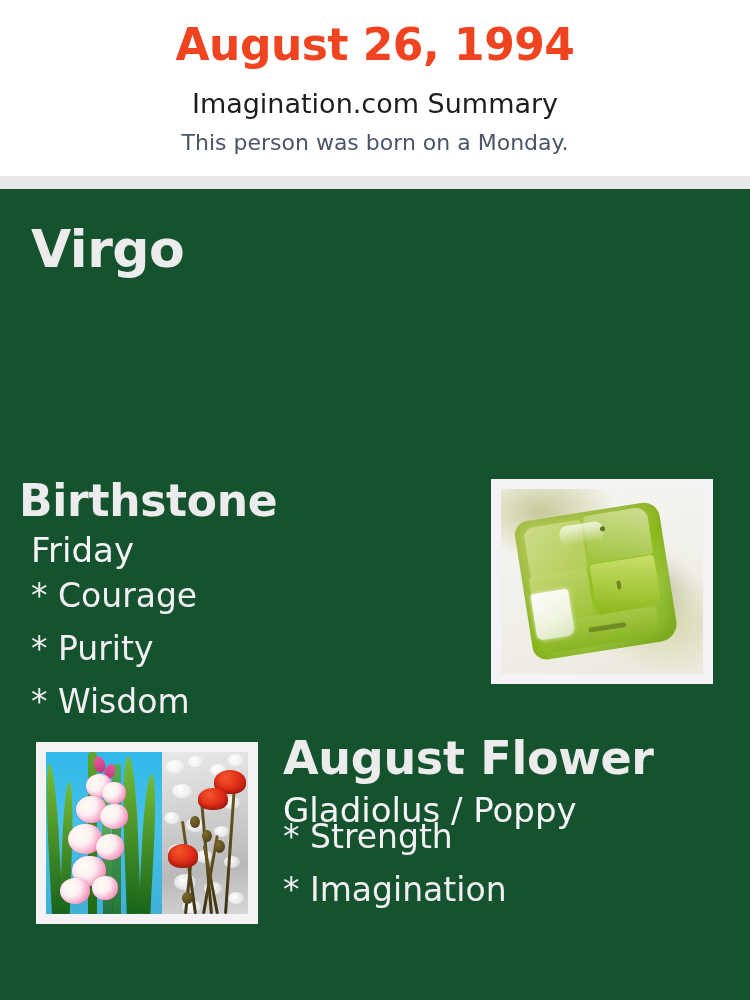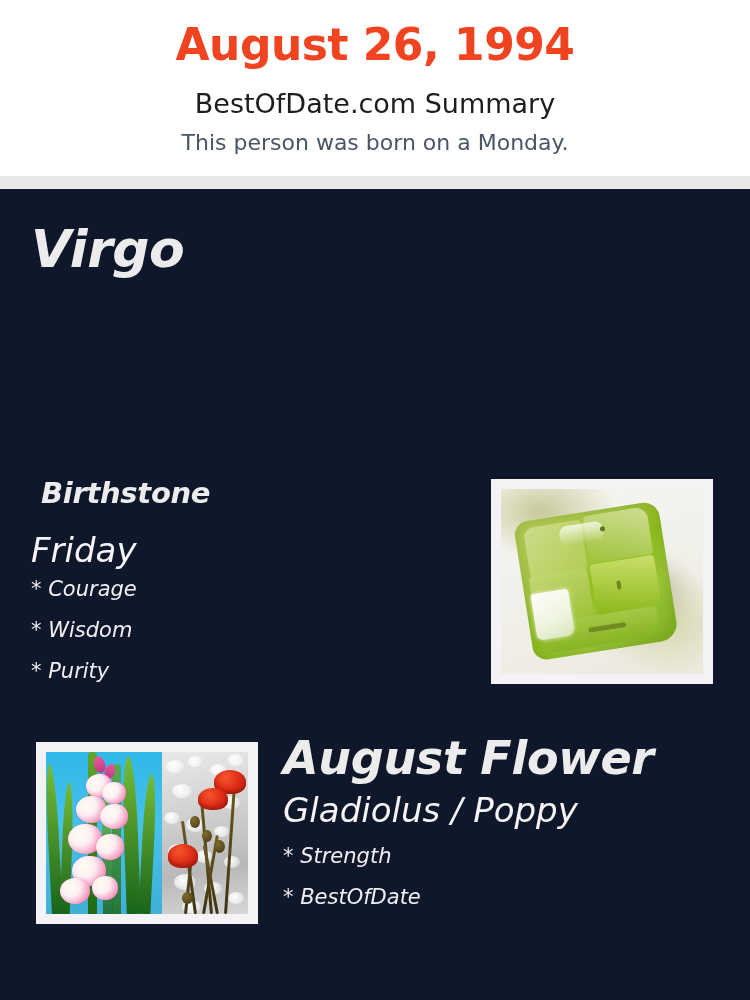--- a/index.html
+++ b/index.html
@@ -33,52 +33,51 @@
     line-height:1.1;
   }
   .gray-band {
     position:absolute; left:0; top:176px; width:750px; height:13px;
     background:#e9e7ea;
   }
 
   
   .body-purple {
     position:absolute; left:0; top:189px; width:750px; height:811px;
-    background:#0f172a;
-    font-style:italic;
+    background:#14532d;
   }
 
   
   .zodiac-name {
     position:absolute; left:31px; top:34px;
     font-size:52px; font-weight:bold; color:#ececec;
     line-height:1.0; letter-spacing:-0.5px;
   }
   .zodiac-desc {
     position:absolute; left:31px; top:101px; width:640px;
     font-size:33px; font-weight:normal; color:#f6f4f7;
     line-height:1.33;
   }
 
   
   .stone-title {
-    position:absolute; left:41px; top:290px;
-    font-size:29px; font-weight:bold; color:#ececec;
+    position:absolute; left:19px; top:290px;
+    font-size:44px; font-weight:bold; color:#ececec;
     line-height:1.0; letter-spacing:-0.3px;
   }
   .stone-name {
     position:absolute; left:31px; top:344px;
     font-size:34px; font-weight:normal; color:#f6f4f7;
     line-height:1.0;
   }
   .stone-traits {
     position:absolute; left:31px; top:390px; width:330px;
   }
   .trait {
-    font-size:21px; font-weight:normal; color:#f2eff4;
+    font-size:33px; font-weight:normal; color:#f2eff4;
     line-height:1.0; margin-bottom:20px; white-space:nowrap;
   }
 
   
   .stone-frame {
     position:absolute; left:491px; top:290px;
     width:222px; height:205px;
     background:#f4f2f4; padding:10px;
   }
   .stone-photo {
@@ -141,21 +140,21 @@
     position:absolute; left:283px; top:546px;
     font-size:46px; font-weight:bold; color:#ececec;
     line-height:1.0; letter-spacing:-0.3px;
   }
   .flower-name {
     position:absolute; left:283px; top:604px;
     font-size:34px; font-weight:normal; color:#f6f4f7;
     line-height:1.0;
   }
   .flower-traits {
-    position:absolute; left:283px; top:657px; width:380px;
+    position:absolute; left:283px; top:631px; width:380px;
   }
 
   
   .flower-frame {
     position:absolute; left:36px; top:553px;
     width:222px; height:182px;
     background:#f4f2f4; padding:10px;
   }
   .flower-photo {
     position:relative; width:202px; height:162px; overflow:hidden; display:flex;
@@ -206,35 +205,35 @@
     background:radial-gradient(circle at 35% 32%, #7d6a2c, #45381a);
   }
 </style>
 </head>
 <body>
 
 <div class="page">
 
   <div class="header">
     <div class="date-title">August 26, 1994</div>
-    <div class="site-summary">BestOfDate.com Summary</div>
+    <div class="site-summary">Imagination.com Summary</div>
     <div class="born-line">This person was born on a Monday.</div>
   </div>
   <div class="gray-band"></div>
 
   <div class="body-purple">
 
     <div class="zodiac-name">Virgo</div>
 
     <div class="stone-title">Birthstone</div>
     <div class="stone-name">Friday</div>
     <div class="stone-traits">
       <div class="trait">* Courage</div>
+      <div class="trait">* Purity</div>
       <div class="trait">* Wisdom</div>
-      <div class="trait">* Purity</div>
     </div>
 
     <div class="stone-frame">
       <div class="stone-photo">
         <div class="stone-bg"></div>
         <div class="stone-shadow"></div>
         <div class="gem">
           <div class="gem-body"></div>
           <div class="facet f1"></div>
           <div class="facet f2"></div>
@@ -247,21 +246,21 @@
           <div class="gem-dark2"></div>
           <div class="gem-dark3"></div>
         </div>
       </div>
     </div>
 
     <div class="flower-title">August Flower</div>
     <div class="flower-name">Gladiolus / Poppy</div>
     <div class="flower-traits">
       <div class="trait">* Strength</div>
-      <div class="trait">* BestOfDate</div>
+      <div class="trait">* Imagination</div>
     </div>
 
     <div class="flower-frame">
       <div class="flower-photo">
 
         <div class="glad-half">
           <div class="glad-leaf" style="left:2px;  height:150px; width:11px; transform:rotate(-3deg);"></div>
           <div class="glad-leaf" style="left:16px; height:132px; width:10px; transform:rotate(2deg);"></div>
           <div class="glad-leaf" style="left:78px; height:158px; width:14px; transform:rotate(-2deg);"></div>
           <div class="glad-leaf" style="left:96px; height:140px; width:12px; transform:rotate(3deg);"></div>

